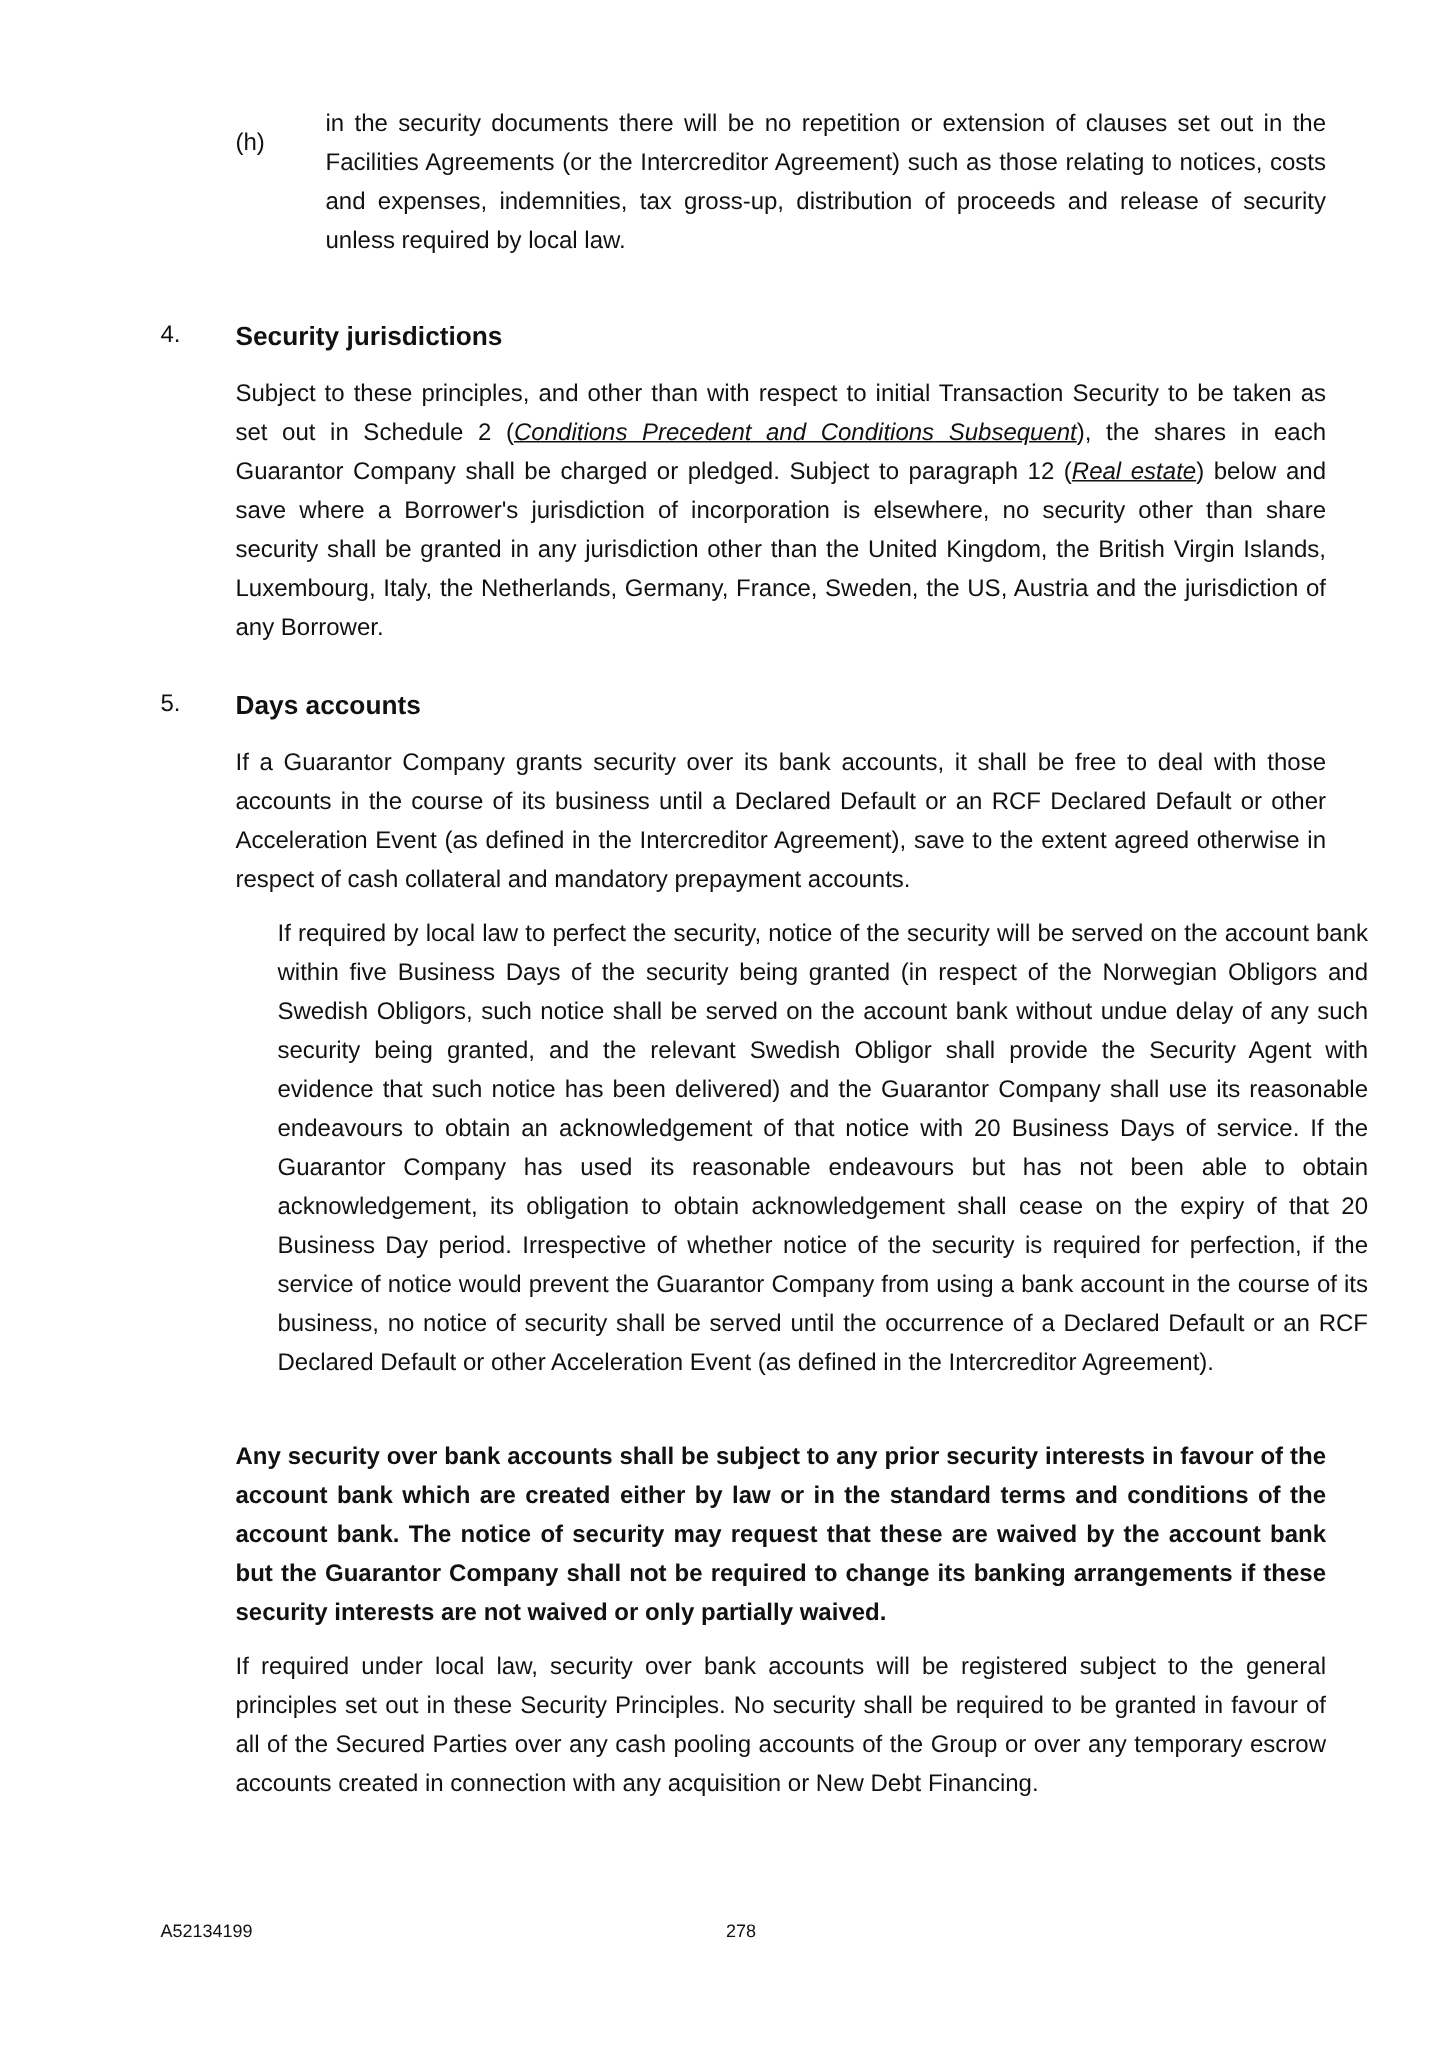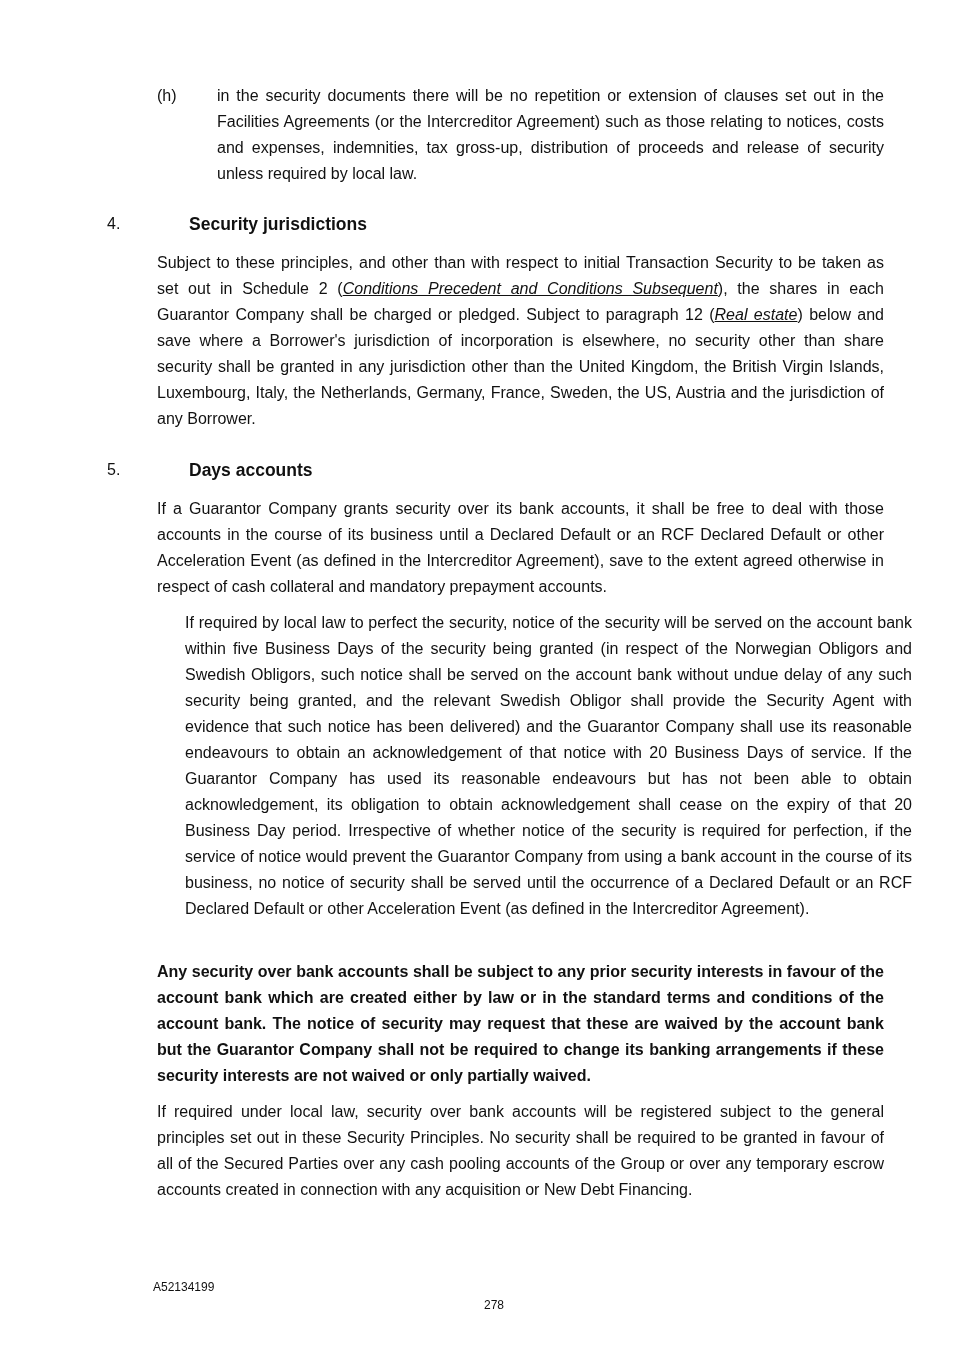--- a/index.html
+++ b/index.html
@@ -42,41 +42,40 @@
       left: 107px;
       font-size: 16px;
       line-height: 22px;
     }
     .section-title {
       position: absolute;
       left: 157px;
       font-size: 17.5px;
       font-weight: bold;
       line-height: 22px;
-      margin-left: 32px;
     }
     .body-block {
       left: 157px;
       width: 727px;
     }
     .footer {
       position: absolute;
       top: 1279px;
       font-size: 12px;
       line-height: 16px;
     }
     em { font-style: italic; text-decoration: underline; }
   </style>
 </head>
 <body>
 
 <div class="page">
 
   <span class="item-label" style="left:157px; top:83px;">(h)</span>
-  <div class="para" style="left:217px; top:83px; width:667px;">
+  <div class="para" style="left:217px; top:70px; width:667px;">
     <p>in the security documents there will be no repetition or extension of clauses set out in the Facilities Agreements (or the Intercreditor Agreement) such as those relating to notices, costs and expenses, indemnities, tax gross-up, distribution of proceeds and release of security unless required by local law.</p>
   </div>
 
   <span class="section-num" style="top:213px;">4.</span>
   <span class="section-title" style="top:213px;">Security jurisdictions</span>
   <div class="para body-block" style="top:250px;">
     <p><span>Subject to these principles, and other than with respect to initial Transaction Security to be taken as set out in Schedule 2 (</span><em>Conditions Precedent and Conditions Subsequent</em><span>), the shares in each Guarantor Company shall be charged or pledged. Subject to paragraph 12 (</span><em>Real estate</em><span>) below and save where a Borrower's jurisdiction of incorporation is elsewhere, no security other than share security shall be granted in any jurisdiction other than the United Kingdom, the British Virgin Islands, Luxembourg, Italy, the Netherlands, Germany, France, Sweden, the US, Austria and the jurisdiction of any Borrower.</span></p>
   </div>
 
   <span class="section-num" style="top:459px;">5.</span>
@@ -91,16 +90,16 @@
   </div>
 
   <div class="para body-block" style="top:959px;font-weight:bold;">
     <p>Any security over bank accounts shall be subject to any prior security interests in favour of the account bank which are created either by law or in the standard terms and conditions of the account bank. The notice of security may request that these are waived by the account bank but the Guarantor Company shall not be required to change its banking arrangements if these security interests are not waived or only partially waived.</p>
   </div>
 
   <div class="para body-block" style="top:1099px;">
     <p>If required under local law, security over bank accounts will be registered subject to the general principles set out in these Security Principles. No security shall be required to be granted in favour of all of the Secured Parties over any cash pooling accounts of the Group or over any temporary escrow accounts created in connection with any acquisition or New Debt Financing.</p>
   </div>
 
-  <span class="footer" style="left:107px;margin-left:46px;">A52134199</span>
-  <span class="footer" style="left:484px;margin-top:18px;">278</span>
+  <span class="footer" style="left:107px;">A52134199</span>
+  <span class="footer" style="left:484px;">278</span>
 
 </div>
 
 </body></html>

